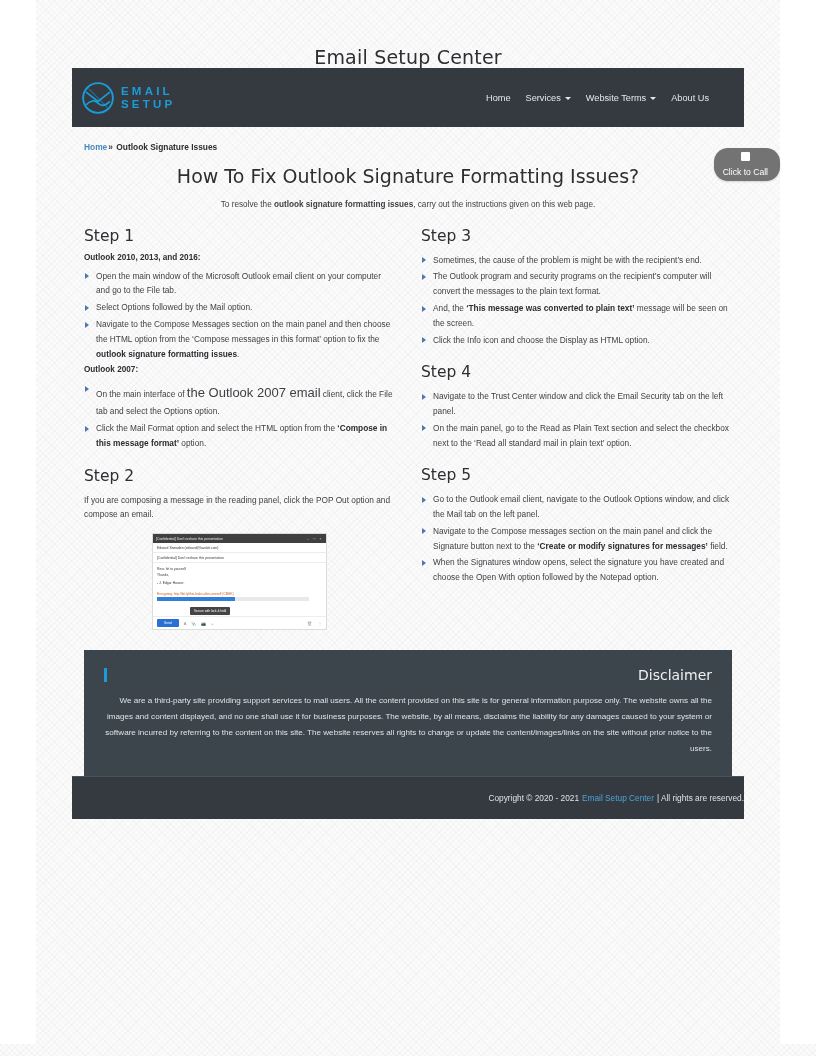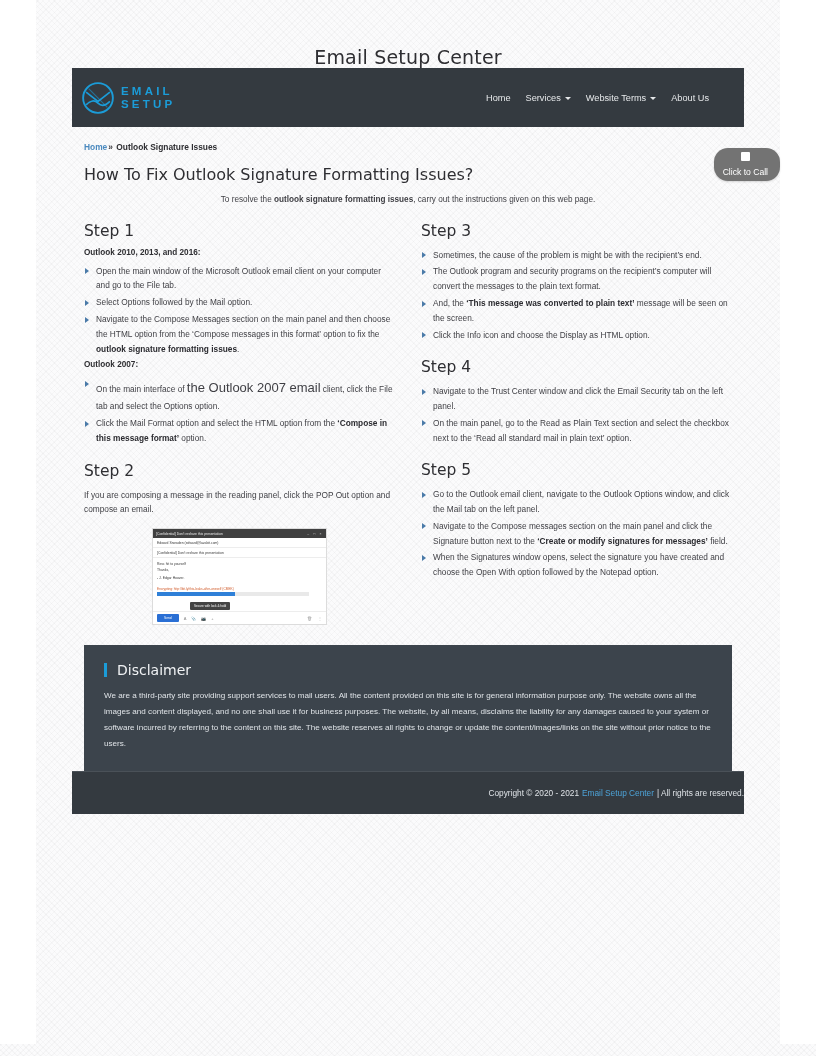--- a/index.html
+++ b/index.html
@@ -154,21 +154,22 @@
     color: #2e2e32;
   }
   .breadcrumb a {
     color: #4a89bf;
     text-decoration: none;
     cursor: pointer;
   }
   .breadcrumb .sep { color: #3a3a3f; margin: 0 1px; }
 
   .page-h1 {
-    font-size: 16px;
+    text-align: center;
+    font-size: 19px;
     color: #2e2e32;
     margin-top: 13px;
     font-family: "DejaVu Sans", sans-serif;
     font-weight: normal;
   }
   .page-sub {
     text-align: center;
     font-size: 8.2px;
     color: #3f3f44;
     margin-top: 6px;
@@ -325,20 +326,21 @@
     color: #8a8a8a;
     font-size: 4px;
   }
 
   
   .disclaimer {
     background: #3c444c;
     margin-top: 20px;
     padding: 18px 20px 20px 20px;
     box-sizing: border-box;
+    text-align: right;
   }
   .disc-title {
     color: #f0f2f4;
     font-size: 14px;
     font-family: "DejaVu Sans", sans-serif;
     font-weight: normal;
     border-left: 3px solid #1b9cd8;
     padding-left: 10px;
     line-height: 1;
     margin-bottom: 11px;

